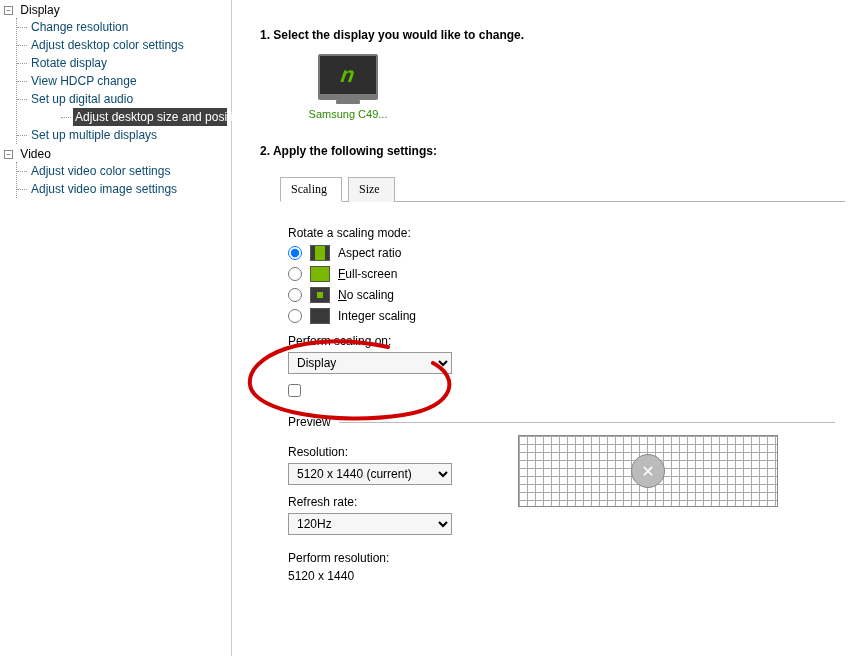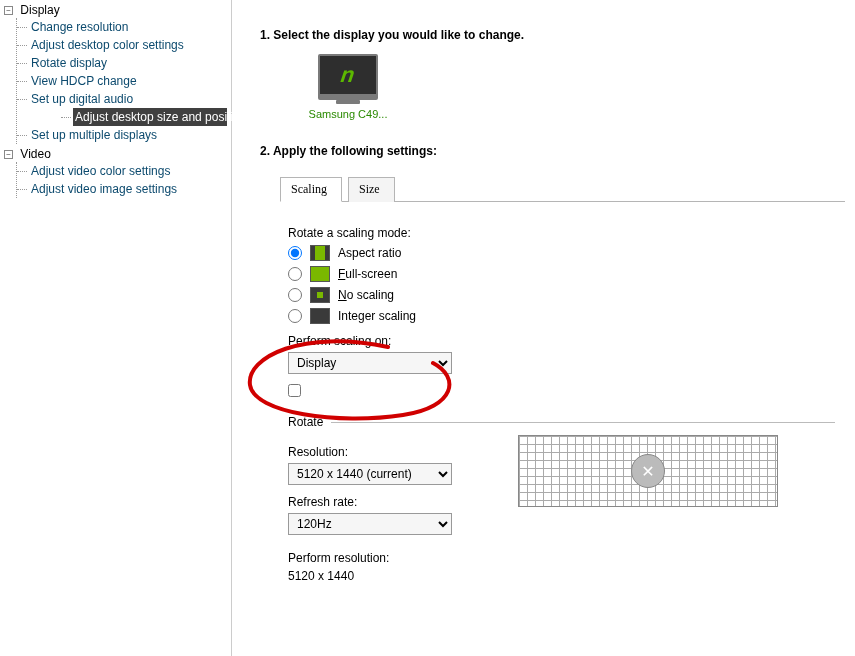--- a/index.html
+++ b/index.html
@@ -328,21 +328,21 @@
       <div class="form-label">Perform scaling on:</div>
       <select class="nv-select">
         <option>Display</option>
       </select>
 
       <div class="checkbox-row">
         <input type="checkbox" style="">
       </div>
 
       <div class="preview-header">
-        <span>Rotate</span>
+        <span>Preview</span>
         <div class="line"></div>
       </div>
 
       <div class="preview-row">
         <div class="preview-left">
           <div class="form-label">Resolution:</div>
           <select class="nv-select">
             <option>5120 x 1440 (current)</option>
           </select>
           <div class="form-label">Refresh rate:</div>

